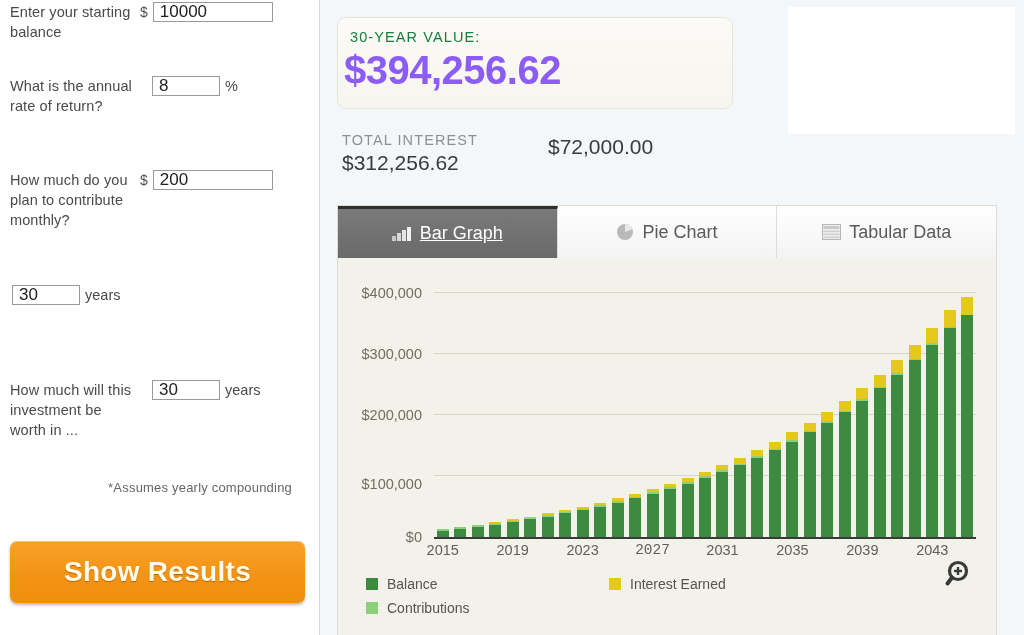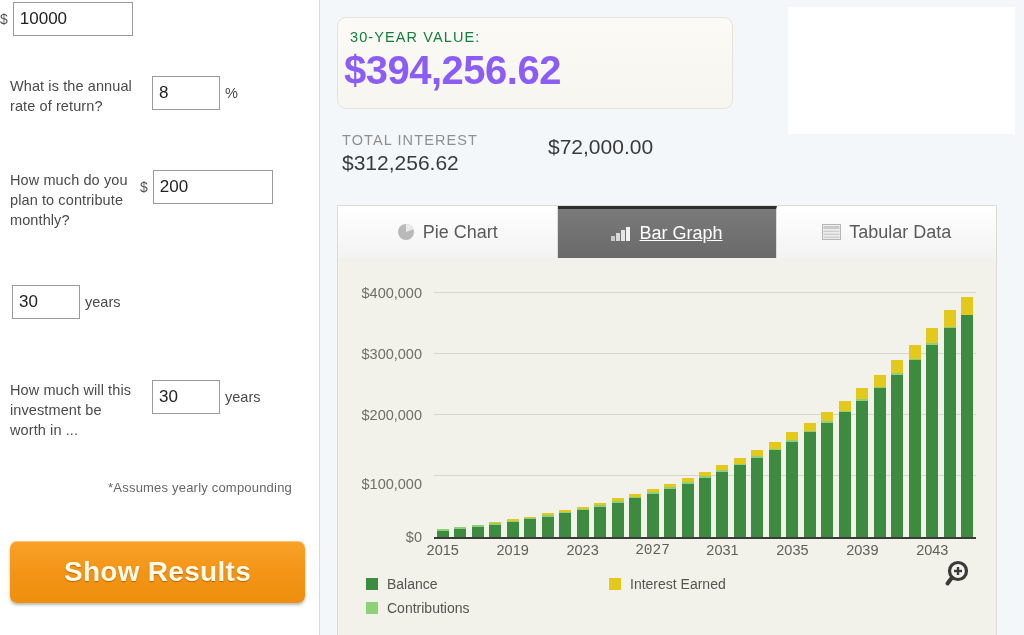--- a/index.html
+++ b/index.html
@@ -41,21 +41,21 @@
   }
   .prefix, .suffix {
     font-size: 14px;
     color: #555;
     line-height: 1;
   }
   .suffix { font-size: 14.5px; color: #4a4a4a; }
   input.txt {
     border: 1px solid #9a9a9a;
     background: #fff;
-    height: 34px;
+    height: 20px;
     font-size: 17px;
     font-family: "Liberation Sans", sans-serif;
     color: #222;
     padding: 0 6px;
     outline: none;
     border-radius: 0;
   }
   input.wide { width: 120px; }
   input.narrow { width: 68px; }
 
@@ -221,20 +221,21 @@
   }
 </style>
 </head>
 <body>
 
 <div id="app">
 
   <div id="sidebar">
 
     <div class="field-row" style="top:2px;">
+      <div class="field-label">Enter your starting balance</div>
       <div class="field-control">
         <span class="prefix">$</span>
         <input class="txt wide" type="text" value="10000" style="">
       </div>
     </div>
 
     <div class="field-row" style="top:76px;">
       <div class="field-label">What is the annual rate of return?</div>
       <div class="field-control" style="margin-left:12px;">
         <input class="txt narrow" type="text" value="8" style="">
@@ -283,39 +284,39 @@
       <div class="stat-value">$312,256.62</div>
     </div>
 
     <div class="stat" style="left:228px; top:132px;">
       <div class="stat-value">$72,000.00</div>
     </div>
 
     <div id="panel">
 
       <div id="tabs">
-        <div class="tab">
-          <span class="tab-icon">
-            <svg width="18" height="18" viewBox="0 0 18 18">
-              <circle cx="9" cy="9" r="8" fill="#b9b9b9"></circle>
-              <path d="M9 9 L9 1 A8 8 0 0 1 16.4 6.2 Z" fill="#e9e9e9"></path>
-            </svg>
-          </span>
-          <span class="tab-label">Pie Chart</span>
-        </div>
         <div class="tab active">
           <span class="tab-icon">
             <svg width="20" height="14" viewBox="0 0 20 14">
               <rect x="0" y="9" width="4" height="5" fill="#c9c9c9"></rect>
               <rect x="5" y="6" width="4" height="8" fill="#d8d8d8"></rect>
               <rect x="10" y="3" width="4" height="11" fill="#e6e6e6"></rect>
               <rect x="15" y="0" width="4" height="14" fill="#f2f2f2"></rect>
             </svg>
           </span>
           <span class="tab-label">Bar Graph</span>
+        </div>
+        <div class="tab">
+          <span class="tab-icon">
+            <svg width="18" height="18" viewBox="0 0 18 18">
+              <circle cx="9" cy="9" r="8" fill="#b9b9b9"></circle>
+              <path d="M9 9 L9 1 A8 8 0 0 1 16.4 6.2 Z" fill="#e9e9e9"></path>
+            </svg>
+          </span>
+          <span class="tab-label">Pie Chart</span>
         </div>
         <div class="tab">
           <span class="tab-icon">
             <svg width="19" height="16" viewBox="0 0 19 16">
               <rect x="0.5" y="0.5" width="18" height="15" fill="#f0f0f0" stroke="#b6b6b6"></rect>
               <rect x="1.5" y="2" width="16" height="3" fill="#c9c9c9"></rect>
               <rect x="1.5" y="6.5" width="16" height="1.6" fill="#cfcfcf"></rect>
               <rect x="1.5" y="9.5" width="16" height="1.6" fill="#cfcfcf"></rect>
               <rect x="1.5" y="12.5" width="16" height="1.6" fill="#cfcfcf"></rect>
             </svg>

